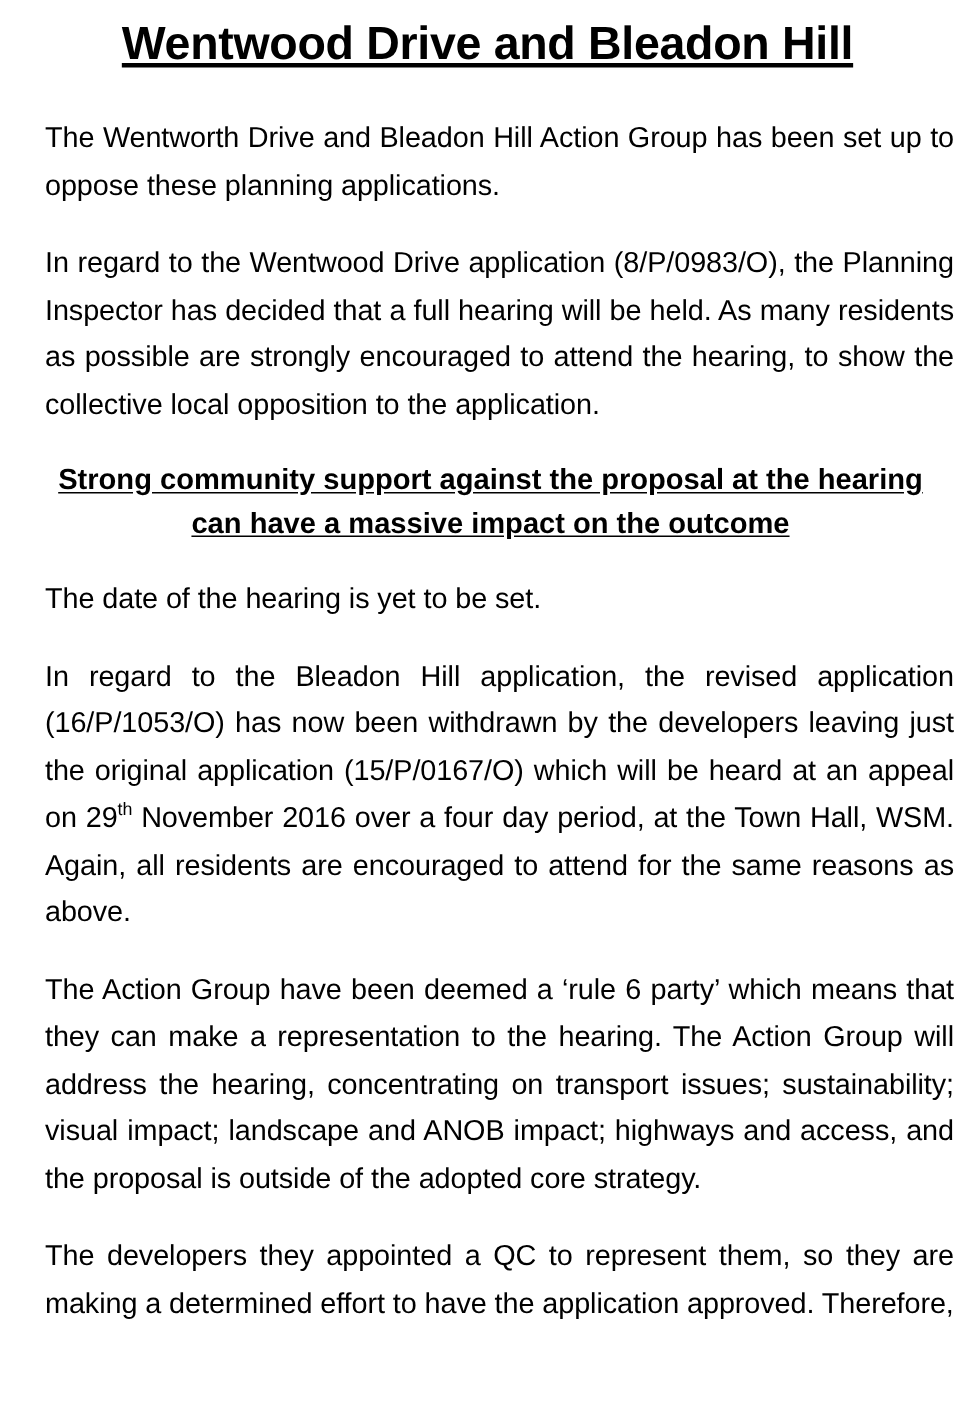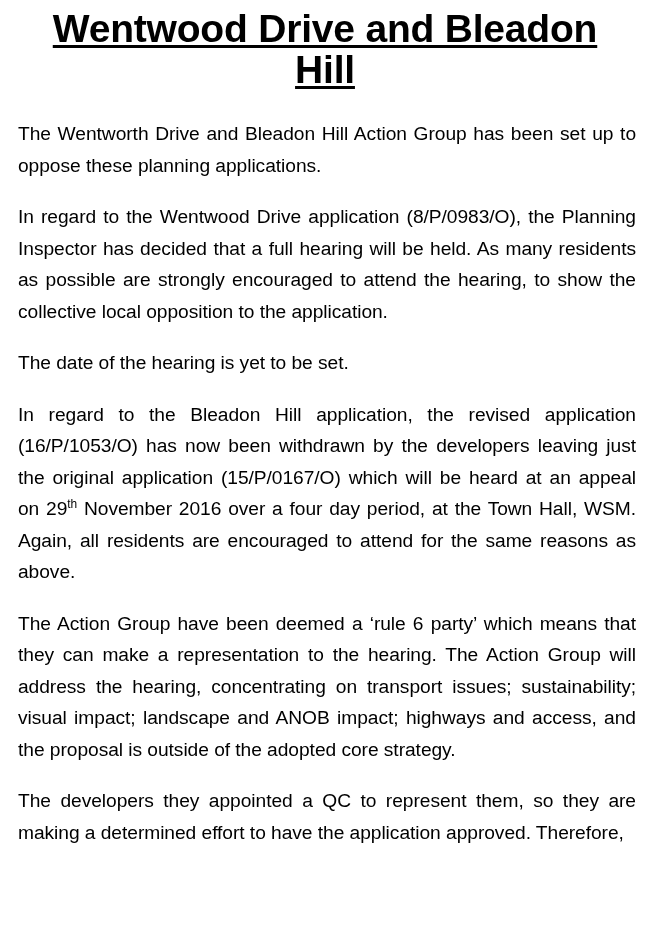--- a/index.html
+++ b/index.html
@@ -21,39 +21,39 @@
     box-sizing: border-box;
     padding: 0;
     position: relative;
   }
   .title-block {
     text-align: center;
     margin: 0;
     padding: 8px 20px 0 20px;
   }
   .title-line {
-    font-size: 39px;
+    font-size: 31px;
     font-weight: bold;
     line-height: 41px;
     letter-spacing: -0.2px;
     display: block;
     text-align: center;
   }
   .title-line span.u {
     text-decoration: underline;
     text-underline-offset: 3px;
   }
   .body-block {
     padding: 0 14px 0 18px;
     margin-top: 28px;
   }
   p.para {
     font-size: 19.2px;
     line-height: 31.5px;
-    margin: 0 0 20px 0;
+    margin: 0 0 20px 12px;
     text-align: justify;
     text-justify: inter-word;
     letter-spacing: -0.05px;
   }
   .emphasis {
     text-align: center;
     font-size: 19.4px;
     font-weight: bold;
     line-height: 29px;
     margin: 0 0 20px 0;
@@ -78,20 +78,24 @@
   <div class="title-block">
     <div class="title-line"><span class="u">Wentwood Drive and Bleadon Hill</span></div>
   </div>
 
   <div class="body-block">
 
     <p class="para">The Wentworth Drive and Bleadon Hill Action Group has been set up to oppose these planning applications.</p>
 
     <p class="para">In regard to the Wentwood Drive application (8/P/0983/O), the Planning Inspector has decided that a full hearing will be held. As many residents as possible are strongly encouraged to attend the hearing, to show the collective local opposition to the application.</p>
 
+    <div class="emphasis">
+      <span class="u">Strong community support against the proposal at the hearing</span><br>
+      <span class="u">can have a massive impact on the outcome</span>
+    </div>
 
     <p class="para">The date of the hearing is yet to be set.</p>
 
     <p class="para"><span>In regard to the Bleadon Hill application, the revised application (16/P/1053/O) has now been withdrawn by the developers leaving just the original application (15/P/0167/O) which will be heard at an appeal on </span><b><span>29</span><sup>th</sup><span> November 2016</span></b><span> over a four day period, at the Town Hall, WSM.  Again, all residents are encouraged to attend for the same reasons as above.</span></p>
 
     <p class="para">The Action Group have been deemed a ‘rule 6 party’ which means that they can make a representation to the hearing.  The Action Group will address the hearing, concentrating on transport issues; sustainability; visual impact; landscape and ANOB impact; highways and access, and the proposal is outside of the adopted core strategy.</p>
 
 
     <p class="para"><span>The developers they appointed a QC to represent them, </span><b>so</b><span> they are making a determined effort to have the application approved. </span><b>Therefore,</b></p>
 

